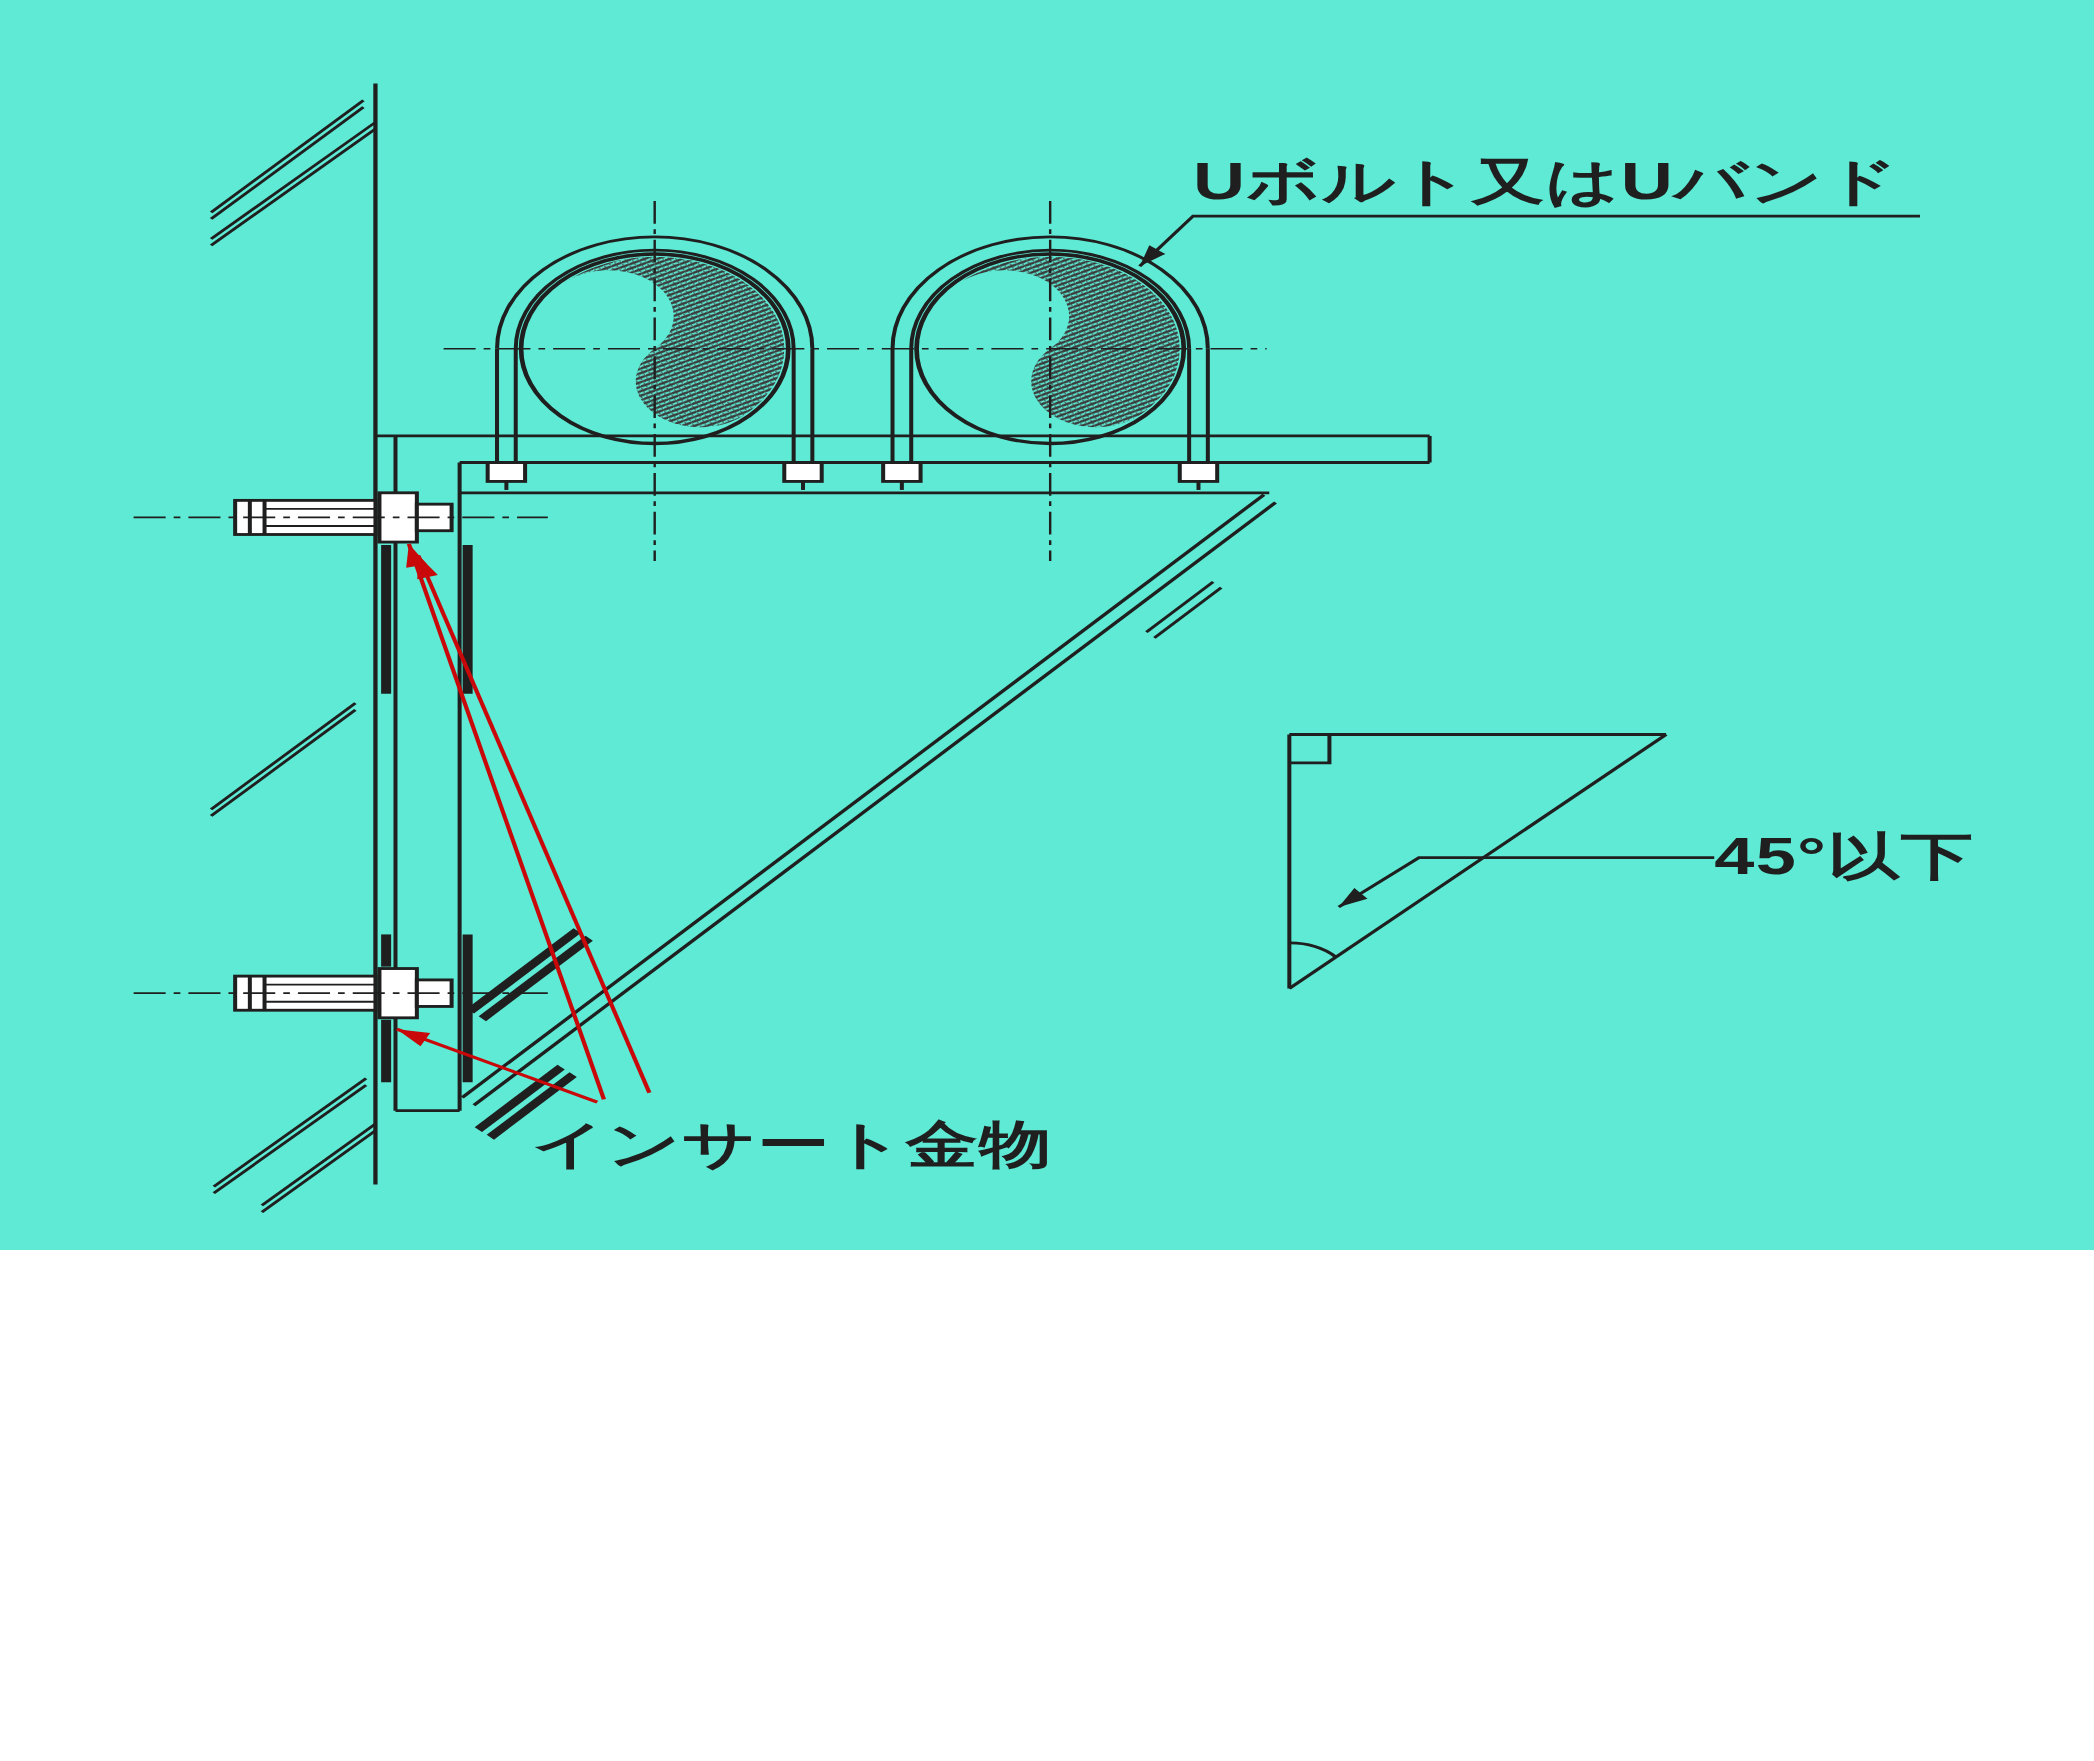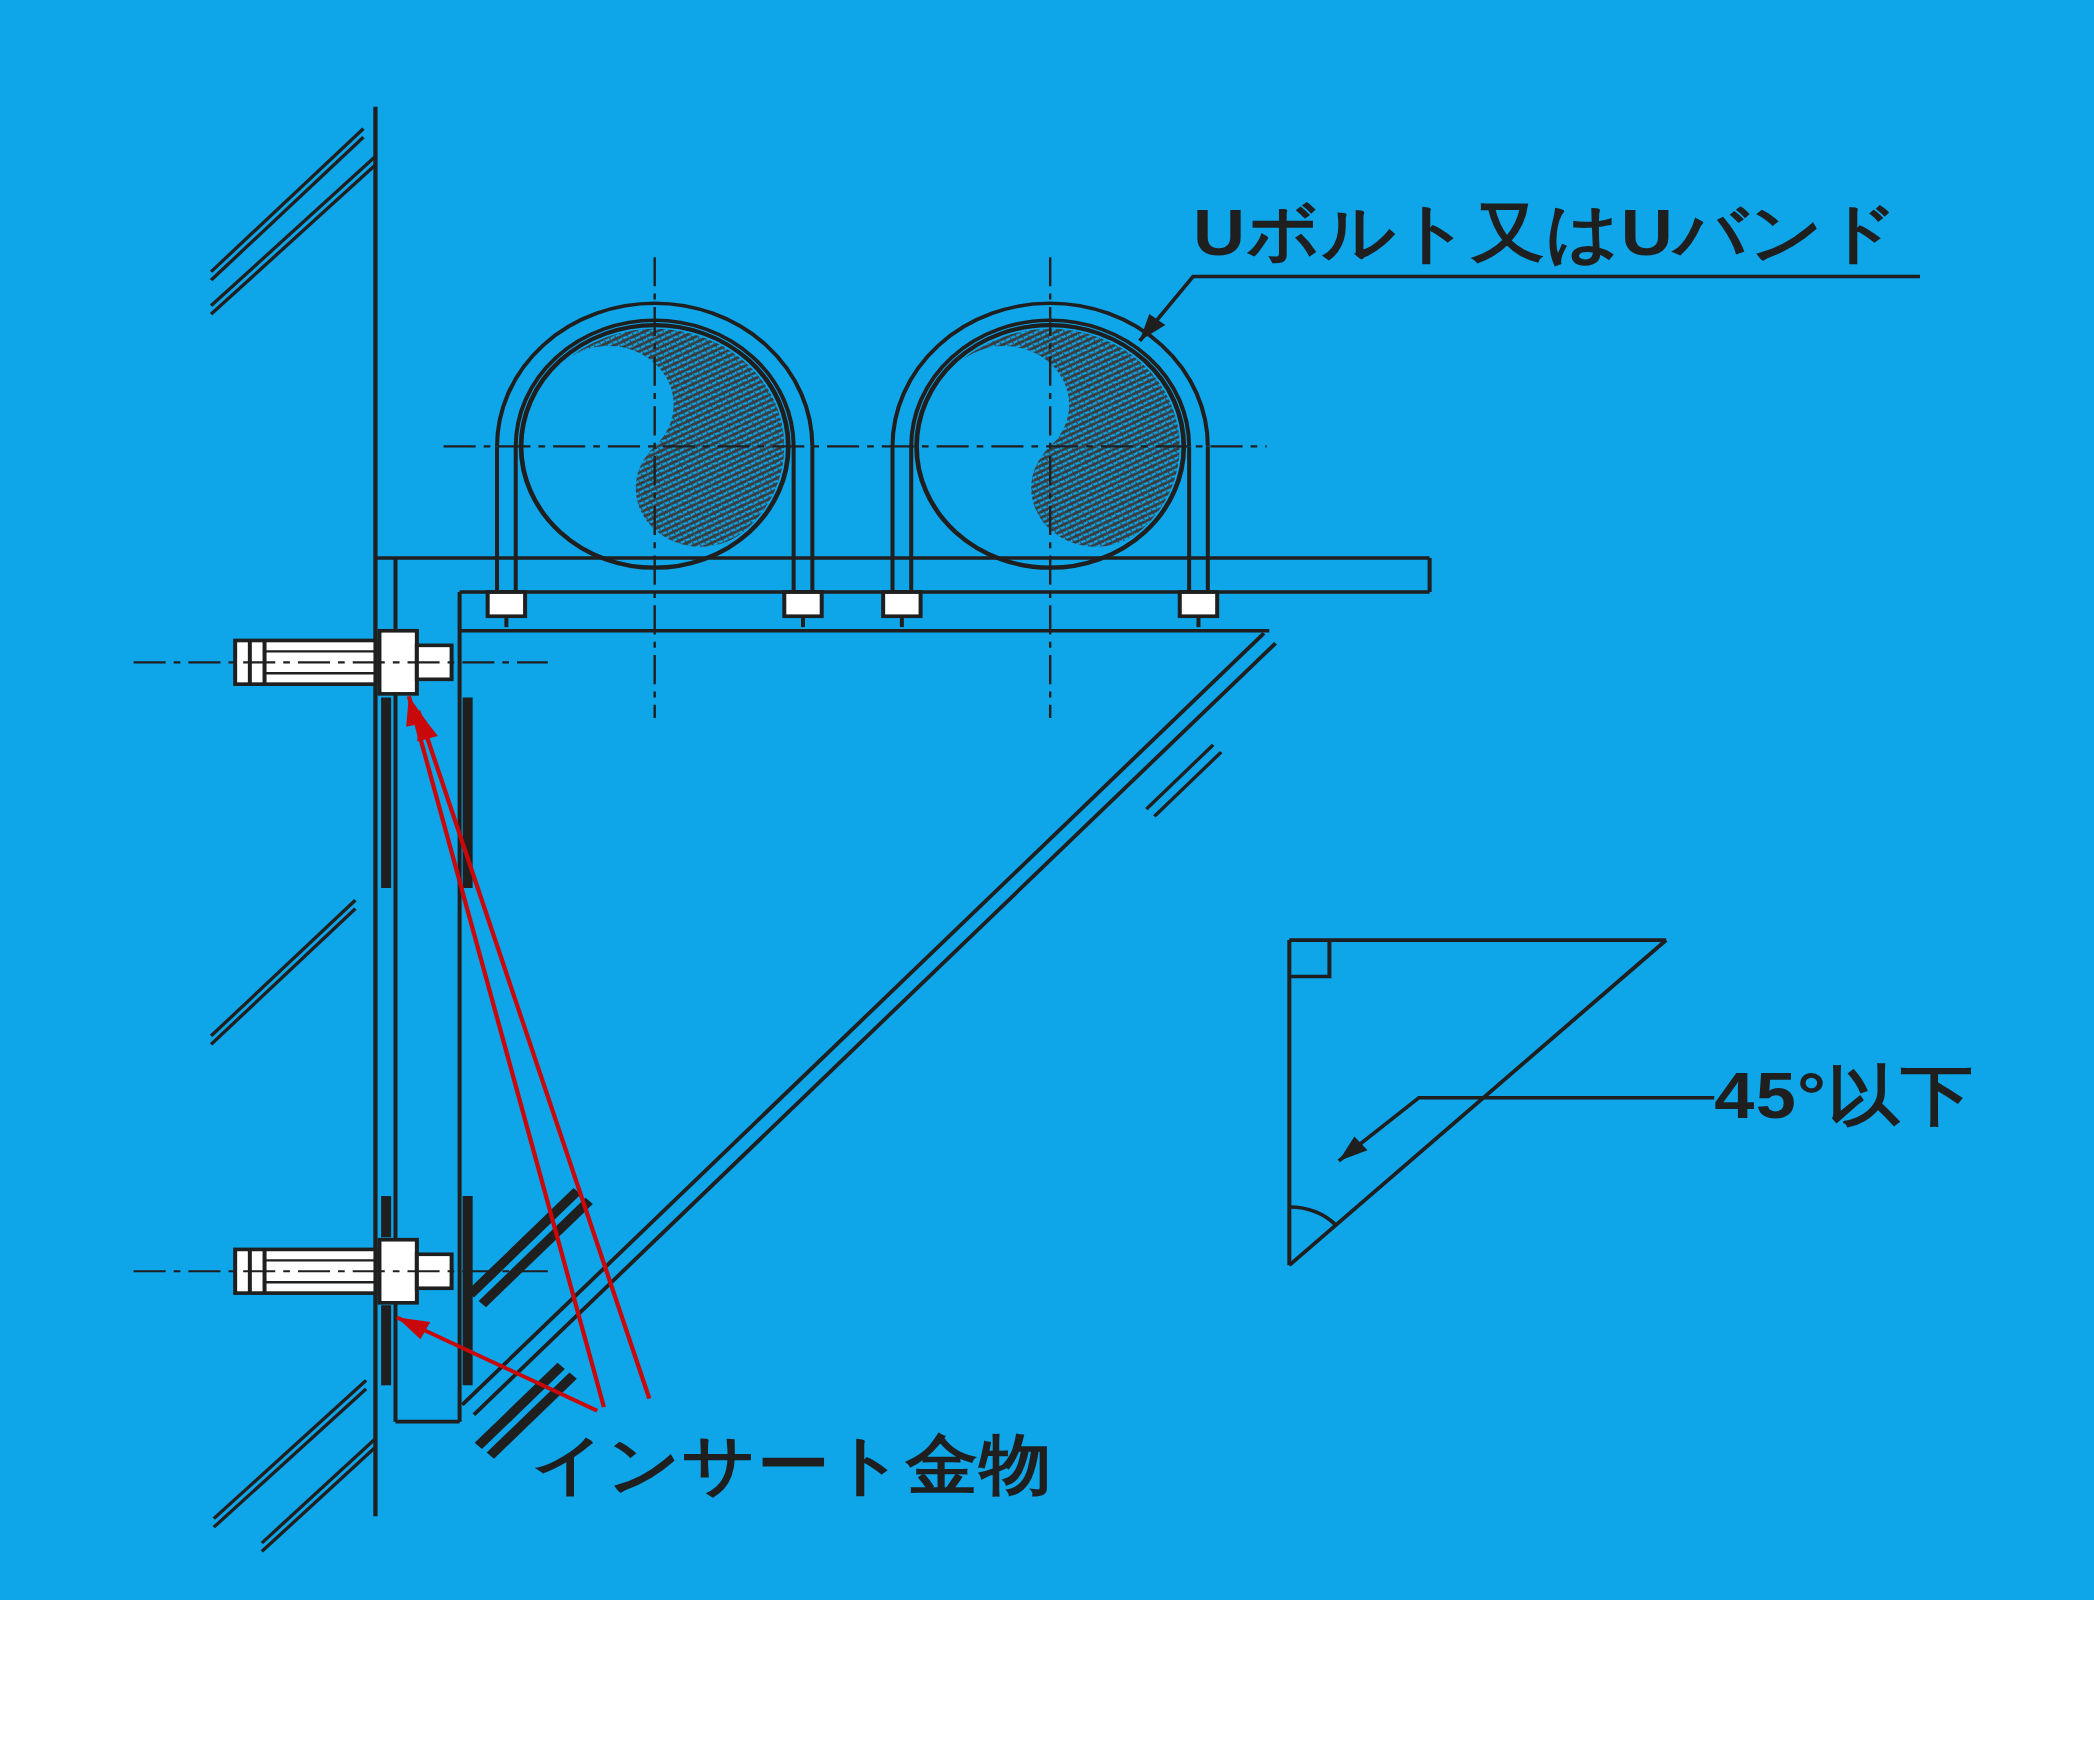--- a/index.html
+++ b/index.html
@@ -4,22 +4,22 @@
 <style>
   html, body {
     margin: 0;
     padding: 0;
     background: #ffffff;
     font-family: "Liberation Sans", "DejaVu Sans", sans-serif;
   }
   .canvas {
     position: relative;
     width: 2095px;
-    height: 1600px;
-    background: #0ea5e9;
+    height: 1250px;
+    background: #5eead4;
     overflow: hidden;
   }
   .canvas svg {
     display: block;
     width: 100%;
     height: 100%;
   }
   text.dlabel {
     font-family: "Liberation Sans", "DejaVu Sans", sans-serif;
     font-weight: bold;

